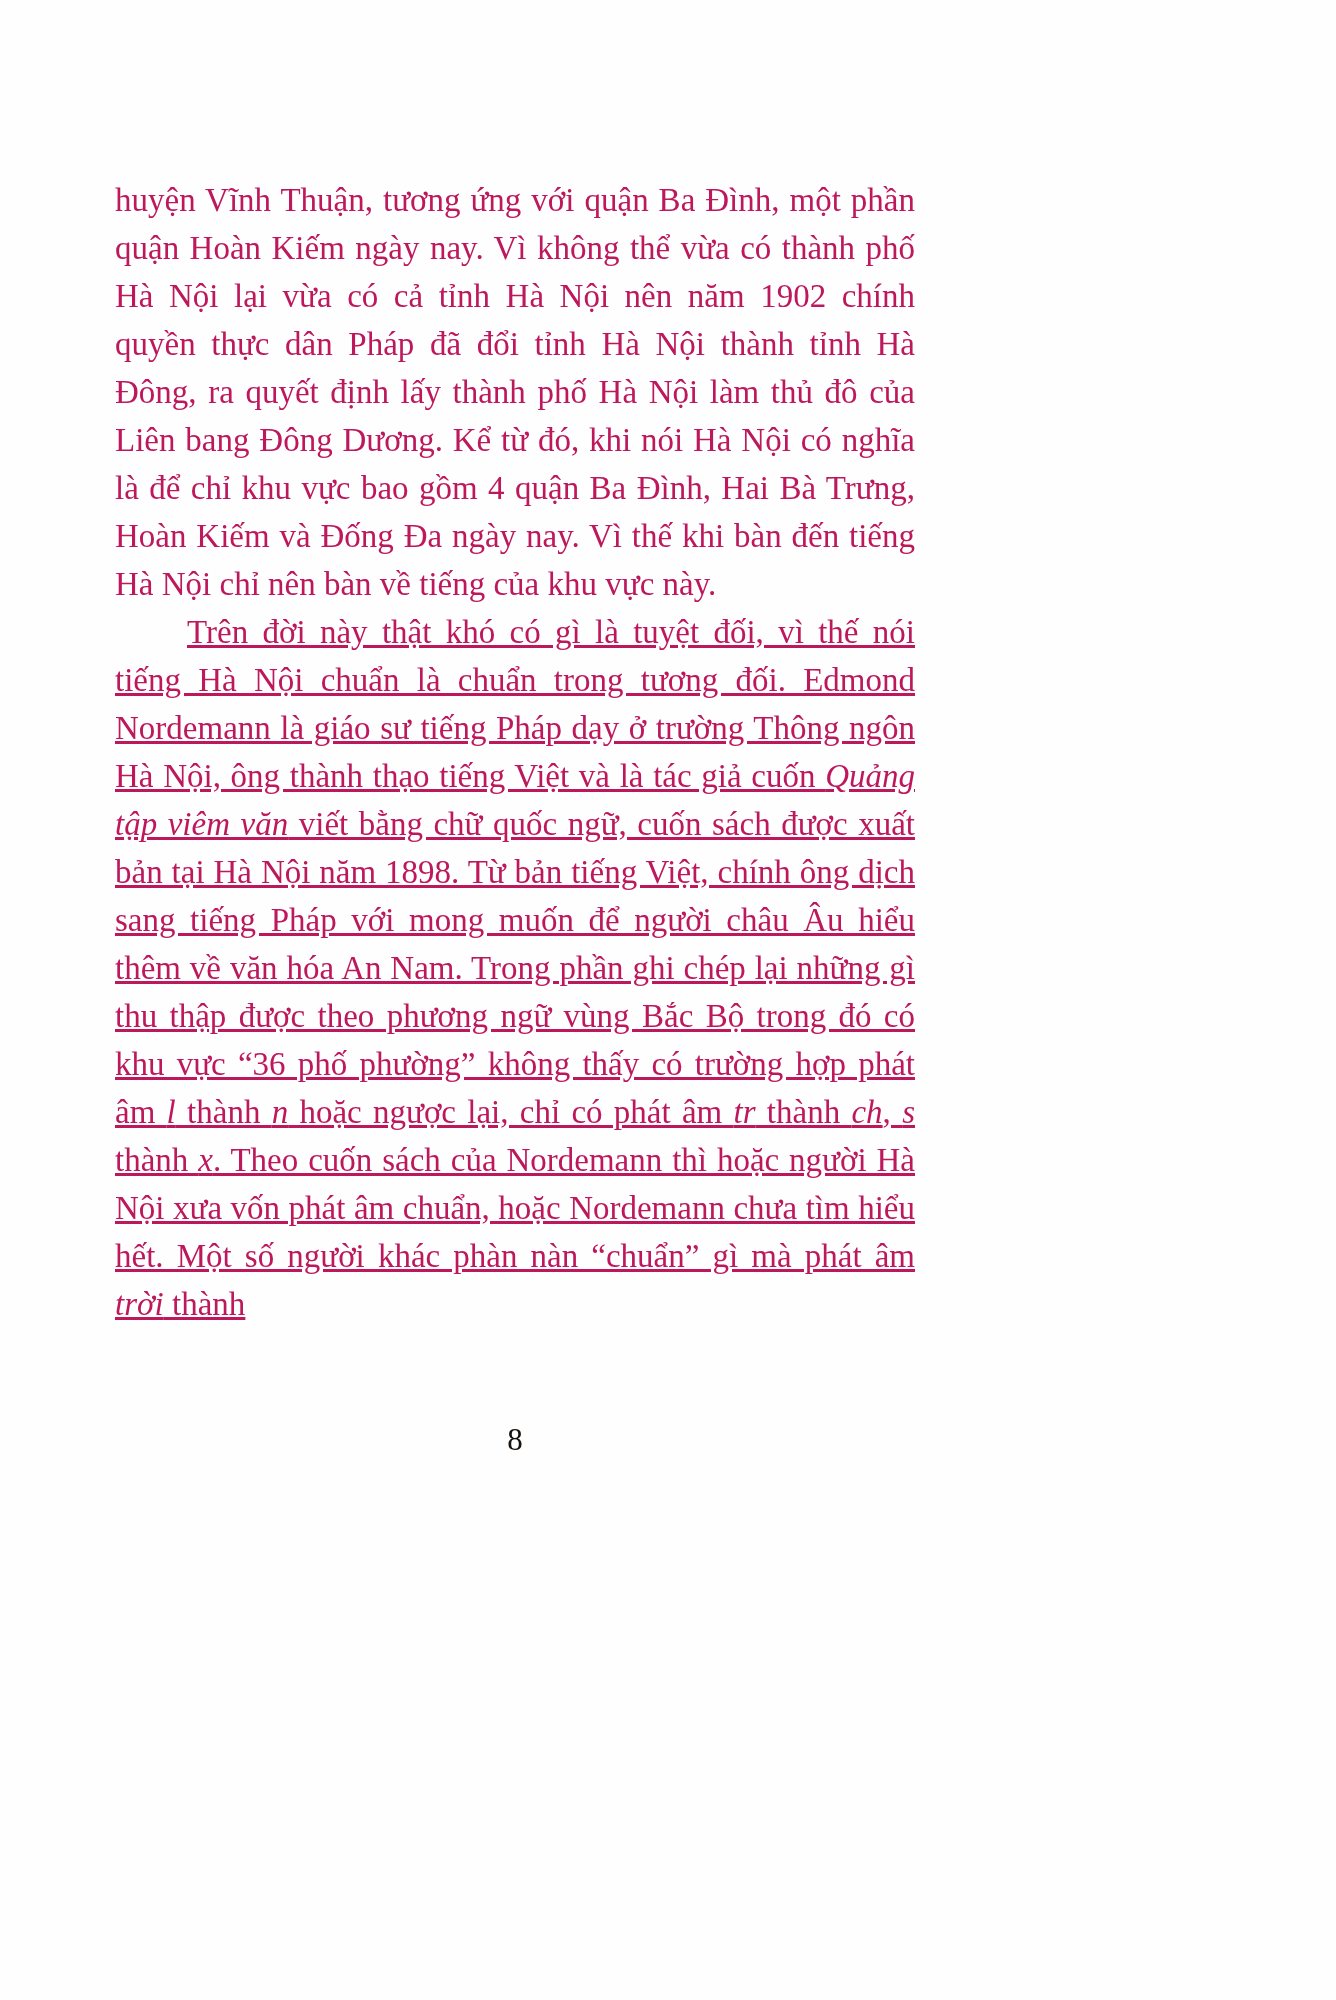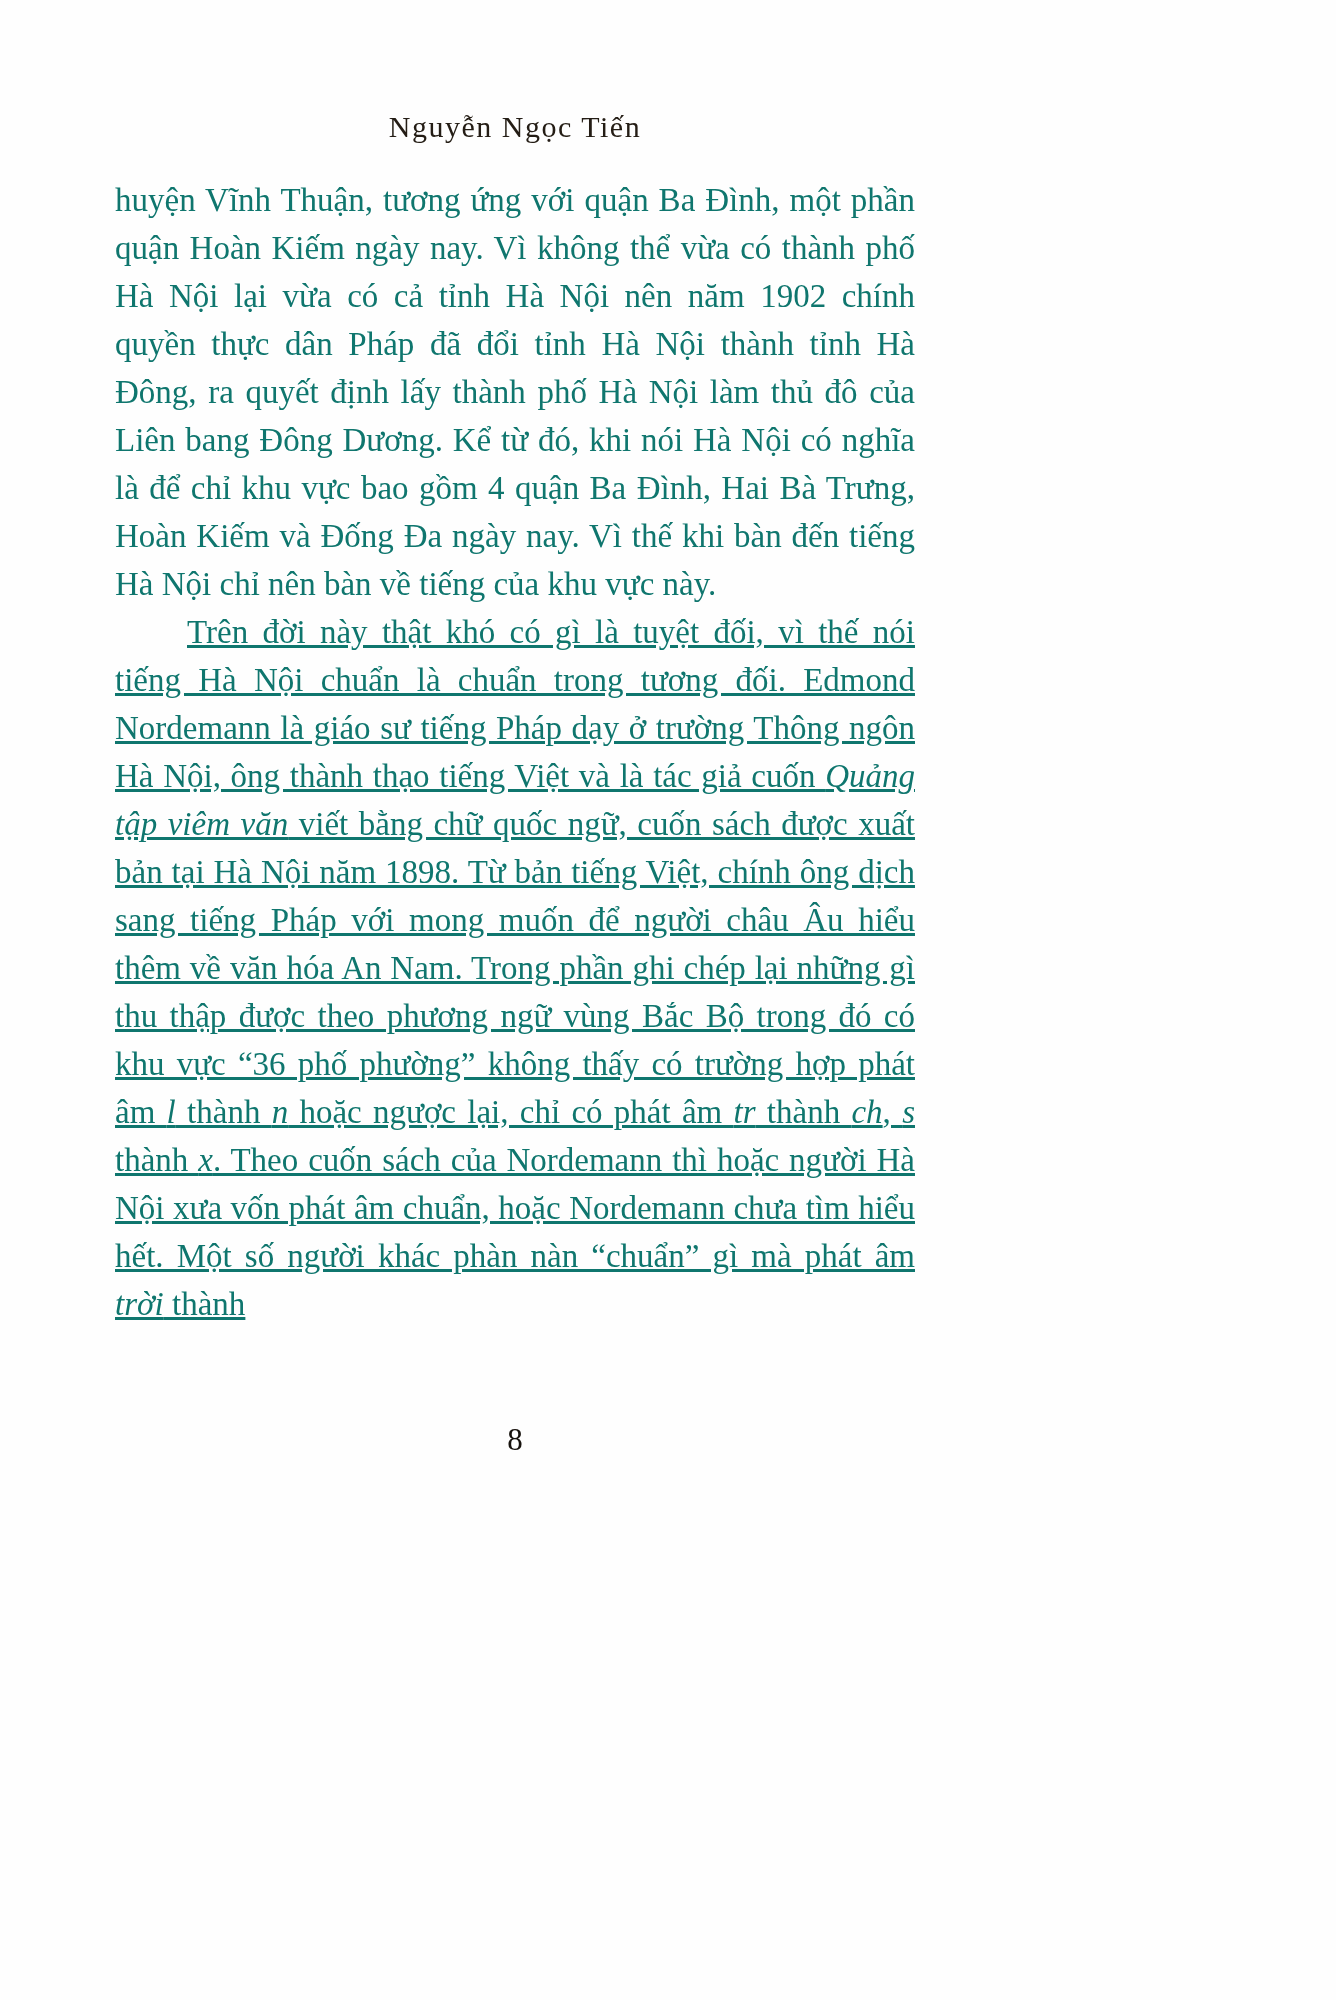--- a/index.html
+++ b/index.html
@@ -33,21 +33,21 @@
       color: #241d15;
     }
     .body-text {
       position: absolute;
       top: 176px;
       left: 115px;
       width: 800px;
       font-size: 33px;
       line-height: 48px;
       text-align: justify;
-      color: #0f766e;
+      color: #be185d;
     }
     .para {
       margin: 0;
       padding: 0;
     }
     .para.indent {
       text-indent: 72px;
       text-decoration: underline;
     }
     .para em {
@@ -60,21 +60,20 @@
       width: 800px;
       text-align: center;
       font-size: 31px;
       color: #17120d;
     }
   </style>
 </head>
 <body>
 
 <div class="page">
-  <div class="running-head">Nguyễn Ngọc Tiến</div>
 
   <div class="body-text">
       <p class="para"><span>huyện Vĩnh Thuận, tương ứng với quận Ba Đình, một phần quận Hoàn Kiếm ngày nay. Vì không thể vừa có thành phố Hà Nội lại vừa có cả tỉnh Hà Nội nên năm 1902 chính quyền thực dân Pháp đã đổi tỉnh Hà Nội thành tỉnh Hà Đông, ra quyết định lấy thành phố Hà Nội làm thủ đô của Liên bang Đông Dương. Kể từ đó, khi nói Hà Nội có nghĩa là để chỉ khu vực bao gồm 4 quận Ba Đình, Hai Bà Trưng, Hoàn Kiếm và Đống Đa ngày nay. Vì thế khi bàn đến tiếng Hà Nội chỉ nên bàn về tiếng của khu vực này.</span></p>
       <p class="para indent"><span>Trên đời này thật khó có gì là tuyệt đối, vì thế nói tiếng Hà Nội chuẩn là chuẩn trong tương đối. Edmond Nordemann là giáo sư tiếng Pháp dạy ở trường Thông ngôn Hà Nội, ông thành thạo tiếng Việt và là tác giả cuốn </span><em>Quảng tập viêm văn</em><span> viết bằng chữ quốc ngữ, cuốn sách được xuất bản tại Hà Nội năm 1898. Từ bản tiếng Việt, chính ông dịch sang tiếng Pháp với mong muốn để người châu Âu hiểu thêm về văn hóa An Nam. Trong phần ghi chép lại những gì thu thập được theo phương ngữ vùng Bắc Bộ trong đó có khu vực “36 phố phường” không thấy có trường hợp phát âm </span><em>l</em><span> thành </span><em>n</em><span> hoặc ngược lại, chỉ có phát âm </span><em>tr</em><span> thành </span><em>ch</em><span>, </span><em>s</em><span> thành </span><em>x</em><span>. Theo cuốn sách của Nordemann thì hoặc người Hà Nội xưa vốn phát âm chuẩn, hoặc Nordemann chưa tìm hiểu hết. Một số người khác phàn nàn “chuẩn” gì mà phát âm </span><em>trời</em><span> thành</span></p>
     </div>
 
   <div class="page-number">8</div>
 </div>
 
 </body></html>

